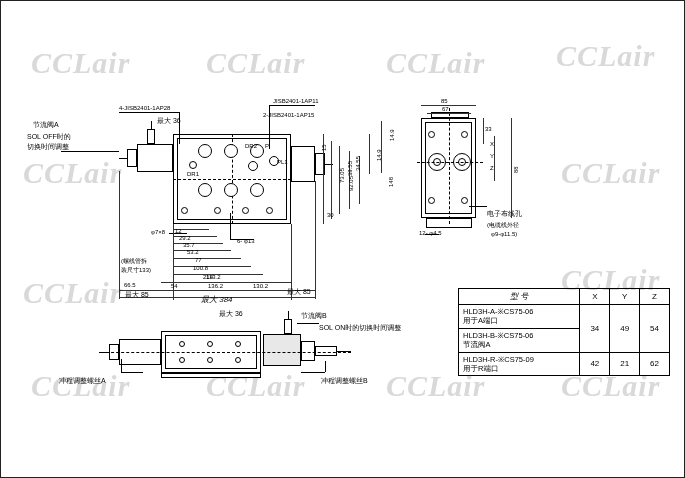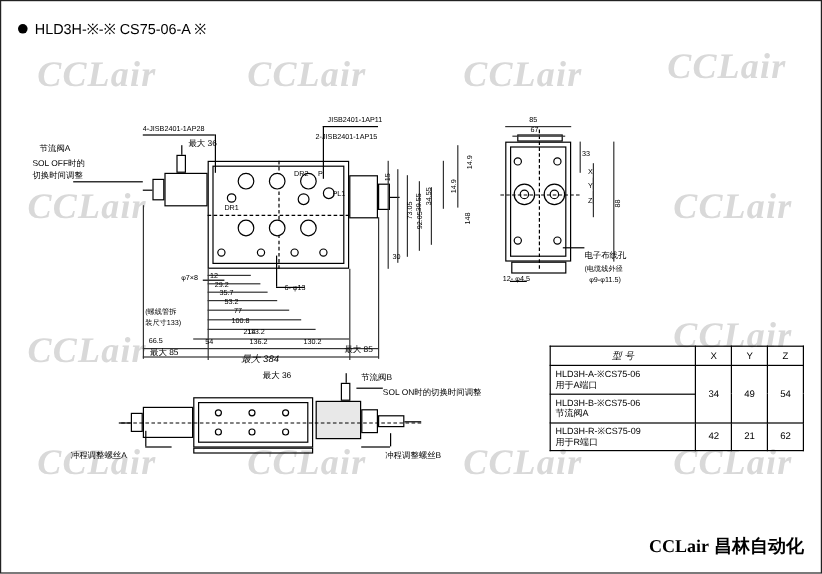--- a/index.html
+++ b/index.html
@@ -86,24 +86,20 @@
   <div class="wm" style="left:555px;top:38px;">CCLair</div>
   <div class="wm" style="left:22px;top:155px;">CCLair</div>
   <div class="wm" style="left:560px;top:155px;">CCLair</div>
   <div class="wm" style="left:22px;top:275px;">CCLair</div>
   <div class="wm" style="left:560px;top:262px;">CCLair</div>
   <div class="wm" style="left:30px;top:368px;">CCLair</div>
   <div class="wm" style="left:205px;top:368px;">CCLair</div>
   <div class="wm" style="left:385px;top:368px;">CCLair</div>
   <div class="wm" style="left:560px;top:368px;">CCLair</div>
 
-  <div class="hdr">
-    <span class="bullet"></span>
-    <span>HLD3H-※-※ CS75-06-A ※</span>
-  </div>
 
   <div class="box" style="left:172px;top:133px;width:118px;height:90px;"></div>
   <div class="box" style="left:176px;top:137px;width:110px;height:82px;"></div>
 
   <div class="dash" style="left:172px;top:178px;width:118px;"></div>
   <div class="vdash" style="left:231px;top:133px;height:90px;"></div>
 
   <div class="box" style="left:136px;top:143px;width:36px;height:28px;"></div>
   <div class="box" style="left:126px;top:148px;width:10px;height:18px;"></div>
   <div class="ln hl" style="left:118px;top:157px;width:8px;"></div>
@@ -303,19 +299,15 @@
           <span>HLD3H-R-※CS75-09</span><br>
           <span>用于R端口</span>
         </td>
         <td>42</td>
         <td>21</td>
         <td>62</td>
       </tr>
     </tbody>
   </table>
 
-  <div class="footer">
-    <span class="en">CCLair</span>
-    <span>昌林自动化</span>
-  </div>
   <div class="pagenum"></div>
 
 </div>
 
 </body></html>

